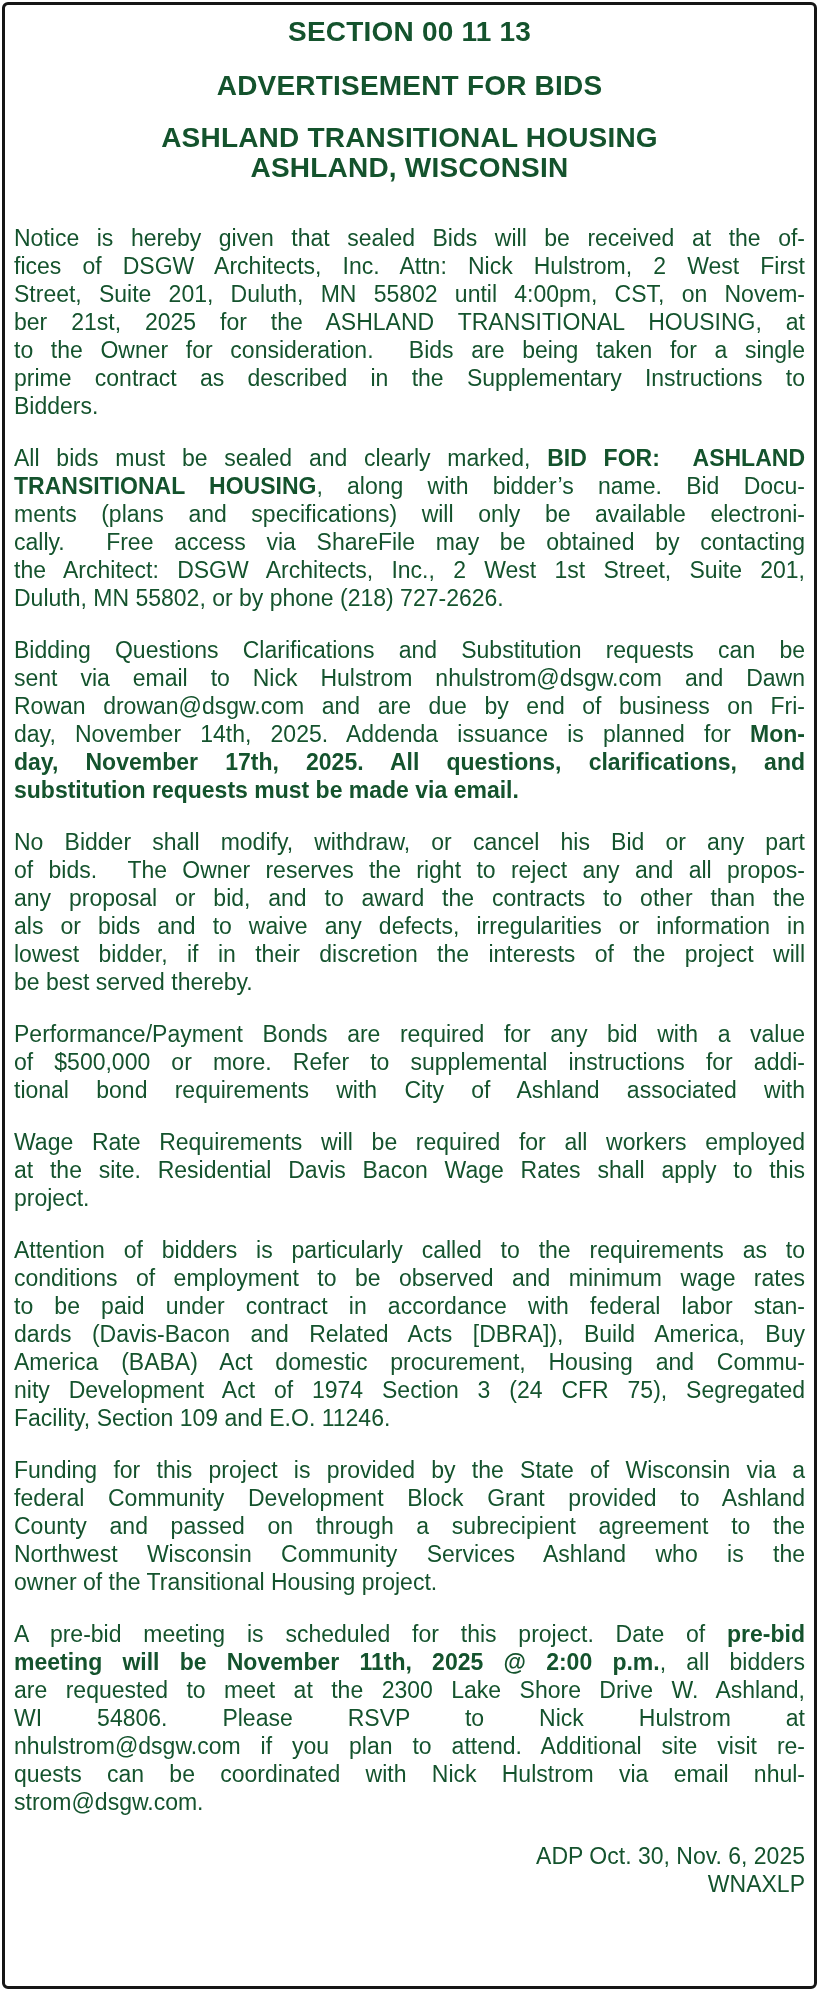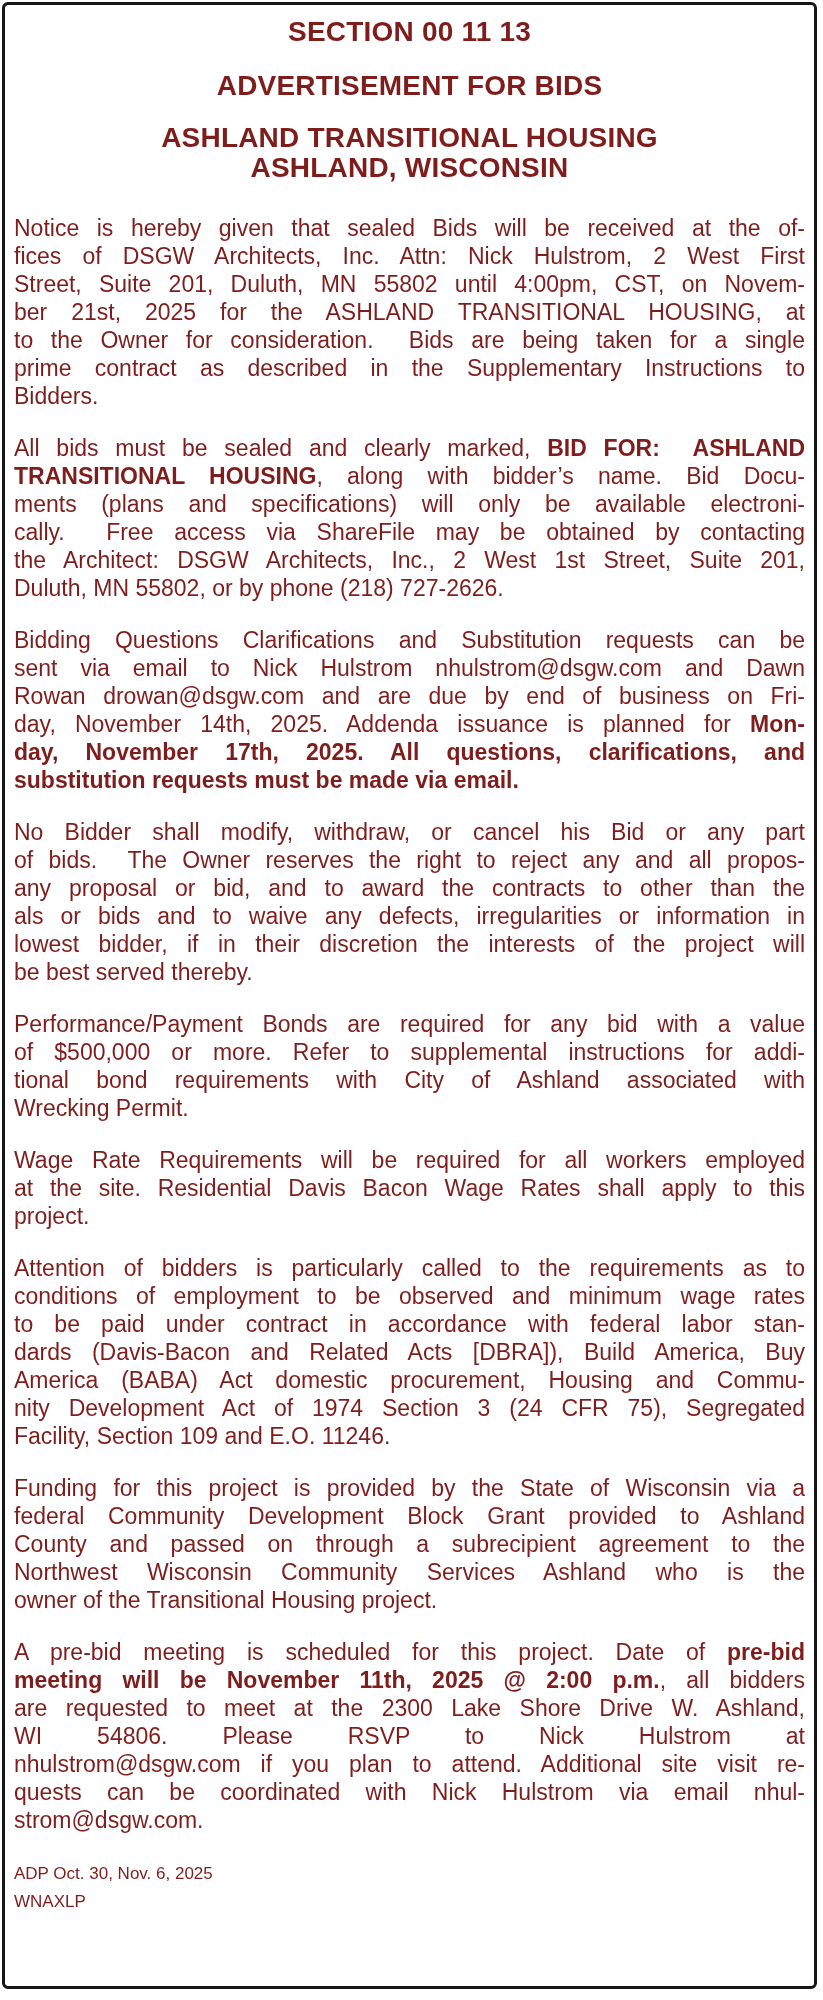--- a/index.html
+++ b/index.html
@@ -27,42 +27,43 @@
   .h {
     text-align: center;
     font-weight: bold;
     font-size: 28px;
     line-height: 33px;
     letter-spacing: 0.2px;
   }
   .h-section { margin-top: 4px; }
   .h-title   { margin-top: 21px; }
   .h-project { margin-top: 21px; line-height: 30px; }
-  .body-text { margin-top: 31px; font-size: 23px; line-height: 28px; }
+  .body-text { margin-top: 41px; font-size: 23px; line-height: 28px; }
   .para { margin-bottom: 24px; }
   .para:last-child { margin-bottom: 0; }
   .line {
     text-align: justify;
     text-align-last: justify;
     white-space: normal;
     height: 28px;
     overflow: visible;
   }
   .line.lastline { text-align-last: left; }
   .b { font-weight: bold; }
   .footer {
     margin-top: 26px;
-    font-size: 17px;
+    font-size: 23px;
     line-height: 28px;
+    text-align: right;
   }
 </style>
 </head>
 <body>
 
-<div class="page" style="color: #7f1d1d; text-decoration: underline;">
+<div class="page" style="color: #14532d; text-decoration: underline;">
   <div class="ad" style="border-color: rgb(22, 22, 22);">
 
     <div class="h h-section">SECTION 00 11 13</div>
 
     <div class="h h-title">ADVERTISEMENT FOR BIDS</div>
 
     <div class="h h-project">
       <div>ASHLAND TRANSITIONAL HOUSING</div>
       <div>ASHLAND, WISCONSIN</div>
     </div>
@@ -98,21 +99,20 @@
           <div class="line">of bids.&nbsp; The Owner reserves the right to reject any and all propos-</div>
           <div class="line">any proposal or bid, and to award the contracts to other than the</div>
           <div class="line">als or bids and to waive any defects, irregularities or information in</div>
           <div class="line">lowest bidder, if in their discretion the interests of the project will</div>
           <div class="line lastline">be best served thereby.</div>
         </div>
         <div class="para">
           <div class="line">Performance/Payment Bonds are required for any bid with a value</div>
           <div class="line">of $500,000 or more. Refer to supplemental instructions for addi-</div>
           <div class="line">tional bond requirements with City of Ashland associated with</div>
-          <div class="line lastline">Wrecking Permit.</div>
         </div>
         <div class="para">
           <div class="line">Wage Rate Requirements will be required for all workers employed</div>
           <div class="line">at the site. Residential Davis Bacon Wage Rates shall apply to this</div>
           <div class="line lastline">project.</div>
         </div>
         <div class="para">
           <div class="line">Attention of bidders is particularly called to the requirements as to</div>
           <div class="line">conditions of employment to be observed and minimum wage rates</div>
           <div class="line">to be paid under contract in accordance with federal labor stan-</div>

